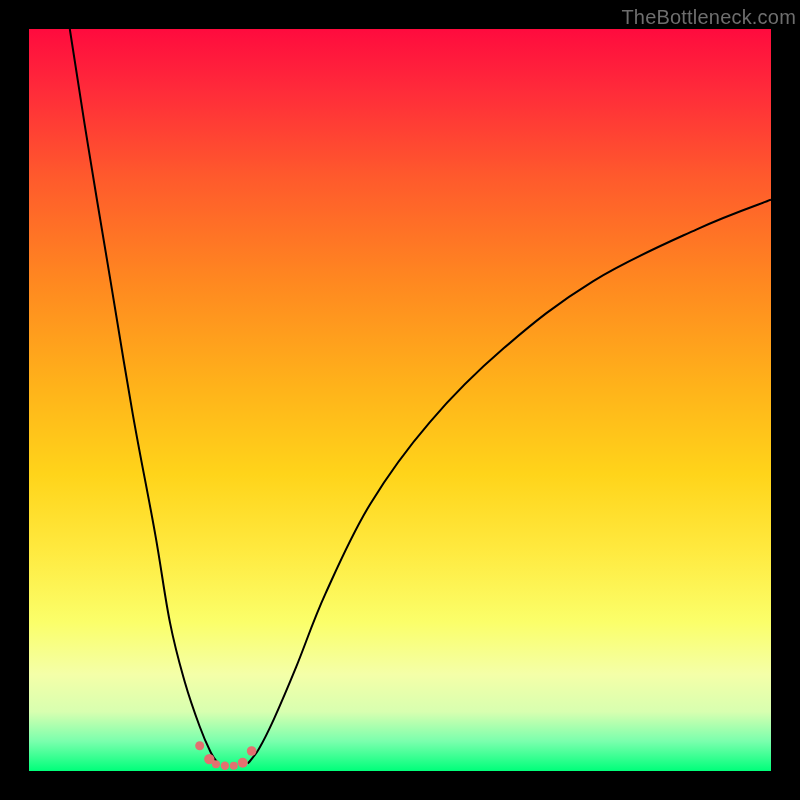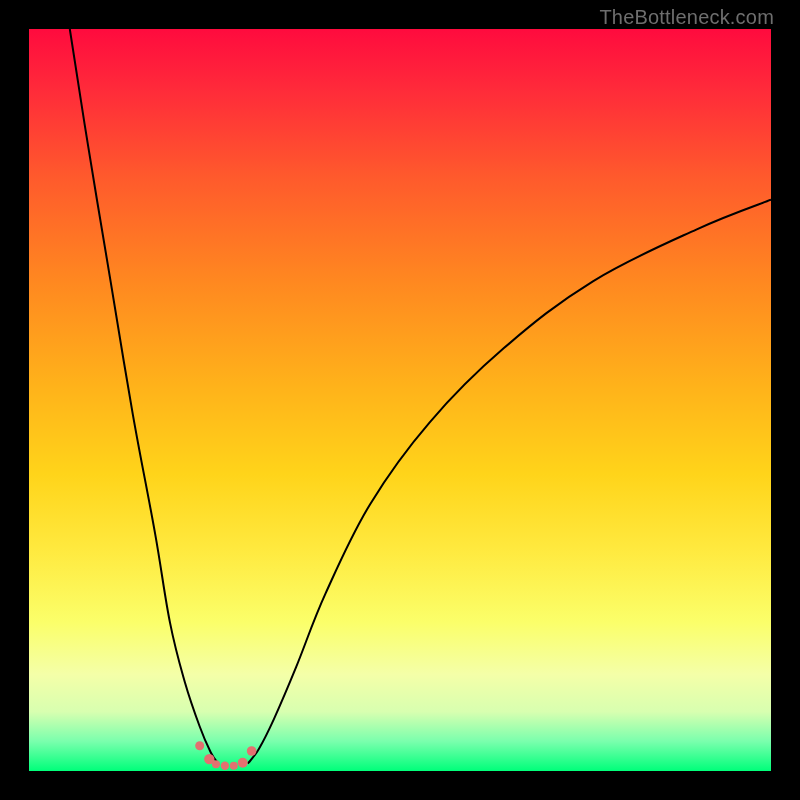--- a/index.html
+++ b/index.html
@@ -27,21 +27,21 @@
       #ffe93e 70%,
       #fbff6a 80%,
       #f4ffa8 87%,
       #d8ffb0 92%,
       #7affad 96%,
       #00ff7a 100%);
   }
   .watermark {
     position: absolute;
     top: 6px;
-    right: 26px;
+    right: 4px;
     color: #6e6e6e;
     font-size: 20px;
     font-weight: 500;
     letter-spacing: 0.2px;
     z-index: 5;
   }
   svg.curves {
     position: absolute;
     left: 29px;
     top: 29px;

